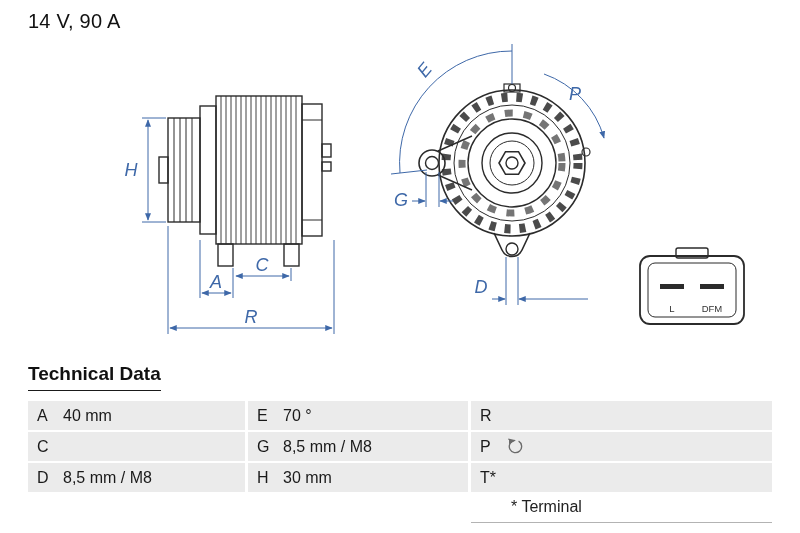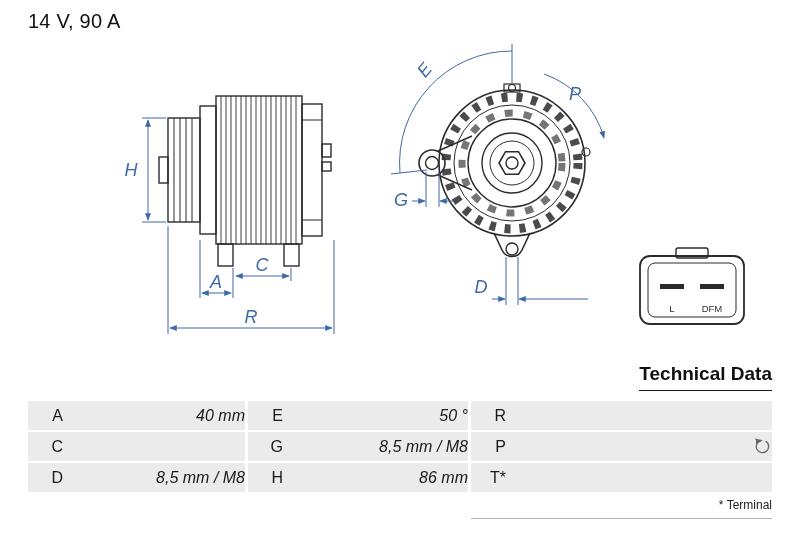--- a/index.html
+++ b/index.html
@@ -12,39 +12,39 @@
   }
   .rating { position:absolute; left:28px; top:10px; font-size:20px; letter-spacing:.2px; }
   .drawing { position:absolute; left:0; top:0; }
 
   .dim {
     fill:#3e68a8; font-size:18px; font-style:italic;
     font-family:"Liberation Sans", sans-serif; text-anchor:middle;
   }
   .pin { font-size:9.5px; fill:#333; text-anchor:middle; font-family:"Liberation Sans", sans-serif; }
 
-  .tech { position:absolute; left:28px; top:363px; width:744px;text-align:right; }
+  .tech { position:absolute; left:28px; top:363px; width:744px; }
   .tech h2 {
     margin:0; font-size:19px; font-weight:bold; color:#111;
     display:inline-block; border-bottom:1.6px solid #1a1a1a; padding-bottom:5px;
   }
   .grid {
     margin-top:10px; display:grid;
     grid-template-columns:217px 220px 301px;
     column-gap:3px; row-gap:2px;
   }
   .cell {
     background:#ebebeb; height:29px; display:flex; align-items:center;
     font-size:16px; color:#1a1a1a; padding-left:9px; white-space:nowrap;
   }
   .cell .k { width:26px; flex:none; }
-  .cell .v { flex:1;font-style:italic; }
+  .cell .v { flex:1; }
   .v-icon svg { vertical-align:middle; margin-top:-2px; }
   .fnote {
-    grid-column:3; background:#fff; font-size:12px; color:#222;
+    grid-column:3; background:#fff; font-size:16px; color:#222;
     padding:4px 0 6px 40px; border-bottom:1px solid #b3b3b3;
   }
 </style>
 </head>
 <body>
 
 <div class="page">
 
   <div class="rating">14 V, 90 A</div>
 
@@ -181,21 +181,21 @@
   <div class="tech">
     <h2>Technical Data</h2>
     <div class="grid">
 
       <div class="cell">
         <span class="k">A</span>
         <span class="v">40 mm</span>
       </div>
       <div class="cell">
         <span class="k">E</span>
-        <span class="v">50 °</span>
+        <span class="v">70 °</span>
       </div>
       <div class="cell">
         <span class="k">R</span>
       </div>
 
       <div class="cell">
         <span class="k">C</span>
       </div>
       <div class="cell">
         <span class="k">G</span>
@@ -214,21 +214,21 @@
           </svg>
         </span>
       </div>
 
       <div class="cell">
         <span class="k">D</span>
         <span class="v">8,5 mm / M8</span>
       </div>
       <div class="cell">
         <span class="k">H</span>
-        <span class="v">86 mm</span>
+        <span class="v">30 mm</span>
       </div>
       <div class="cell">
         <span class="k">T*</span>
       </div>
 
       <div class="fnote">* Terminal</div>
     </div>
   </div>
 
 </div>

